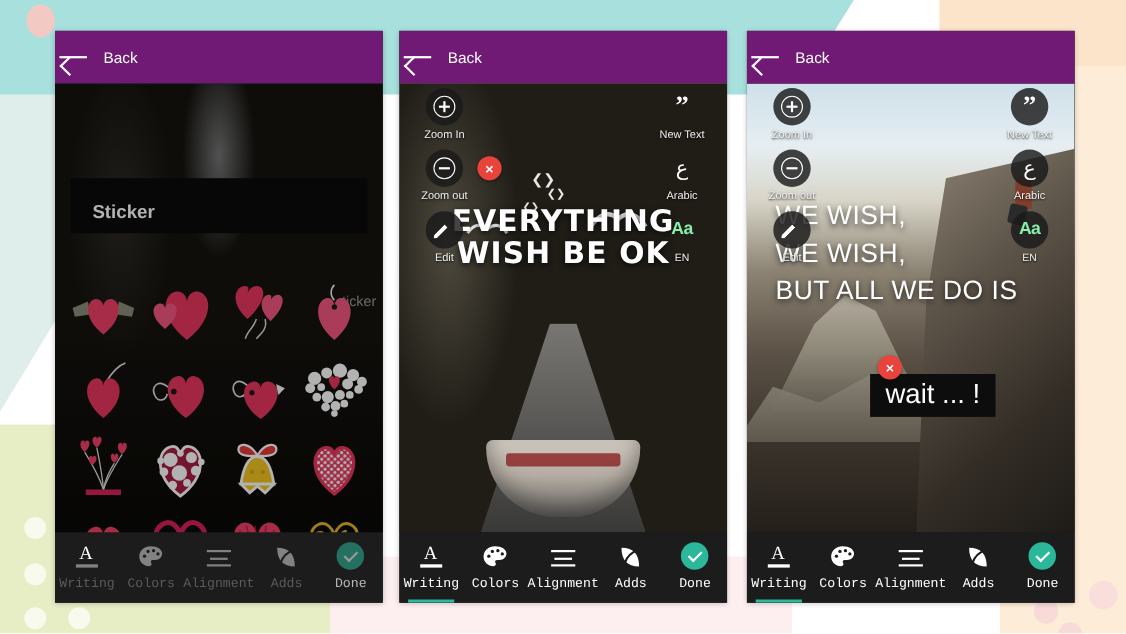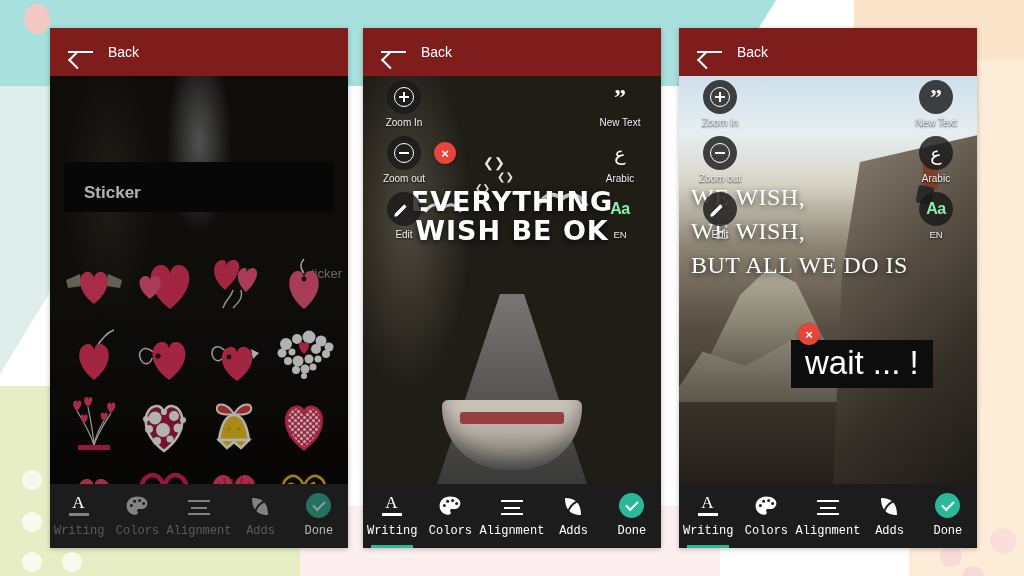--- a/index.html
+++ b/index.html
@@ -61,23 +61,23 @@
     background: #1a1a1a;
     overflow: hidden;
     box-shadow: 0 1px 5px rgba(0,0,0,.25);
   }
   #panel1 { left: 50px; }
   #panel2 { left: 363px; }
   #panel3 { left: 679px; }
 
   
   .appbar {
-    height: 48px; background: #7f1d1d;
+    height: 48px; background: #701a75;
     display: flex; align-items: center; gap: 14px;
-    padding: 0 18px;
+    padding: 0 4px;
   }
   .appbar-title { color: #ffffff; font-size: 14px; }
   .back-arrow { width: 26px; height: 18px; position: relative; flex: none; }
   .back-arrow::before {
     content: ""; position: absolute; left: 0; top: 8px;
     width: 25px; height: 2.2px; background: #fff;
   }
   .back-arrow::after {
     content: ""; position: absolute; left: 0; top: 4px;
     width: 11px; height: 11px; border-left: 2.2px solid #fff; border-bottom: 2.2px solid #fff;
@@ -207,29 +207,29 @@
     text-shadow: 0 2px 6px rgba(0,0,0,.75);
     line-height:1.06; letter-spacing:1px;
   }
   #p2-text {
     left:50%; top:112px; transform:translateX(-50%);
     width: 230px; text-align:center; font-size:27px;
     background-image: repeating-linear-gradient(88deg, rgba(0,0,0,.18) 0 2px, rgba(0,0,0,0) 2px 6px);
     -webkit-background-clip: text;
   }
   #p3-text {
-    left:12px; top:104px; font-size:24px; line-height:1.42;
+    left:26px; top:104px; font-size:24px; line-height:1.42;
     letter-spacing:.5px; font-weight:400;
-    font-family:Liberation Serif, serif;
+    font-family:Liberation Sans, sans-serif;
   }
   #p3-text div { white-space:nowrap; }
   .wait-box {
     position:absolute; left:112px; top:264px;
     background:#0d0d0d; color:#fff; padding:4px 14px 6px;
-    font-size:33px; font-family:"Liberation Sans", sans-serif;
+    font-size:25px; font-family:"Liberation Sans", sans-serif;
   }
 
   
   .sticker-header {
     position:absolute; left:14px; top:86px; right:14px; height:50px;
     background:#0b0b0b; display:flex; align-items:center; padding-left:20px;
   }
   .sticker-header span { color:#fff; font-size:17px; font-weight:700;margin-top:12px; }
   .sticker-title-ghost {
     position:absolute; right:6px; top:190px; color:rgba(255,255,255,.55);

